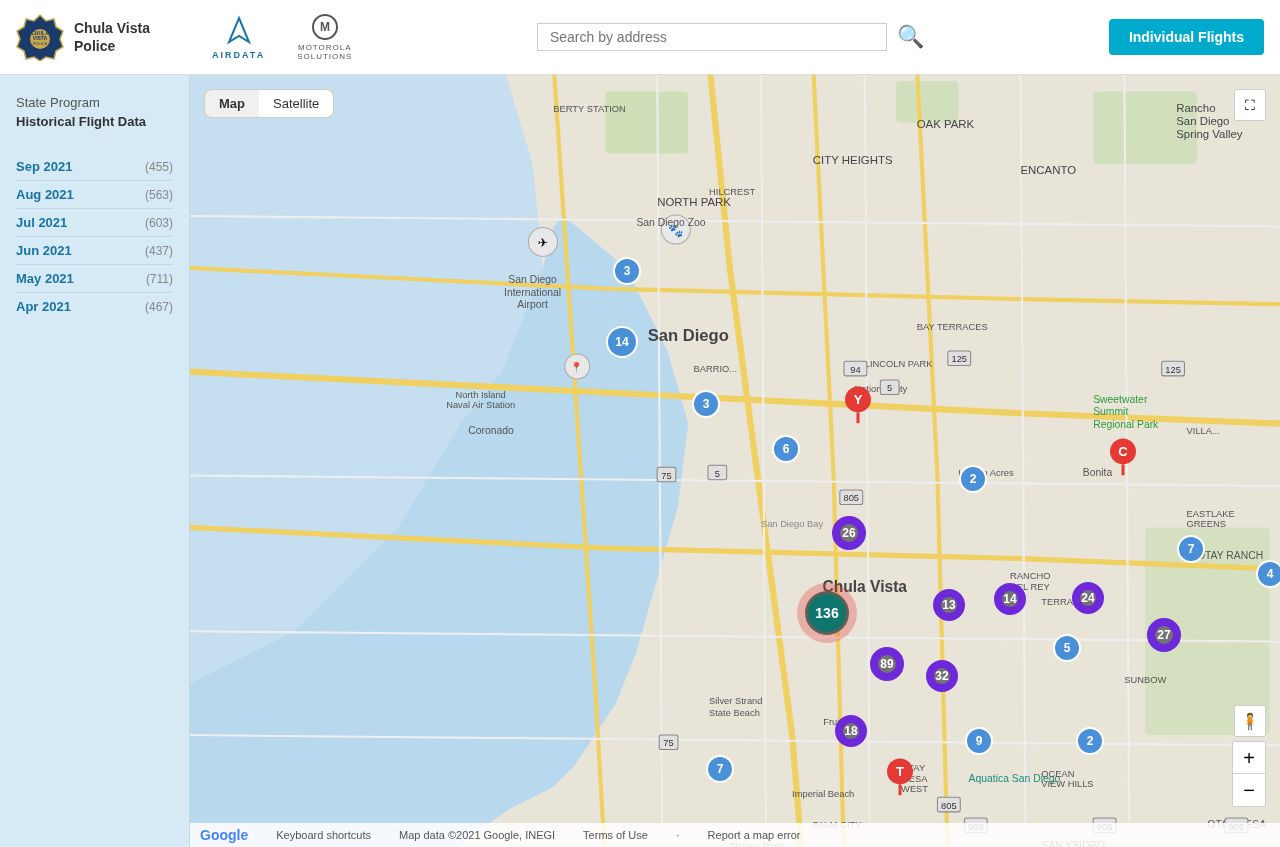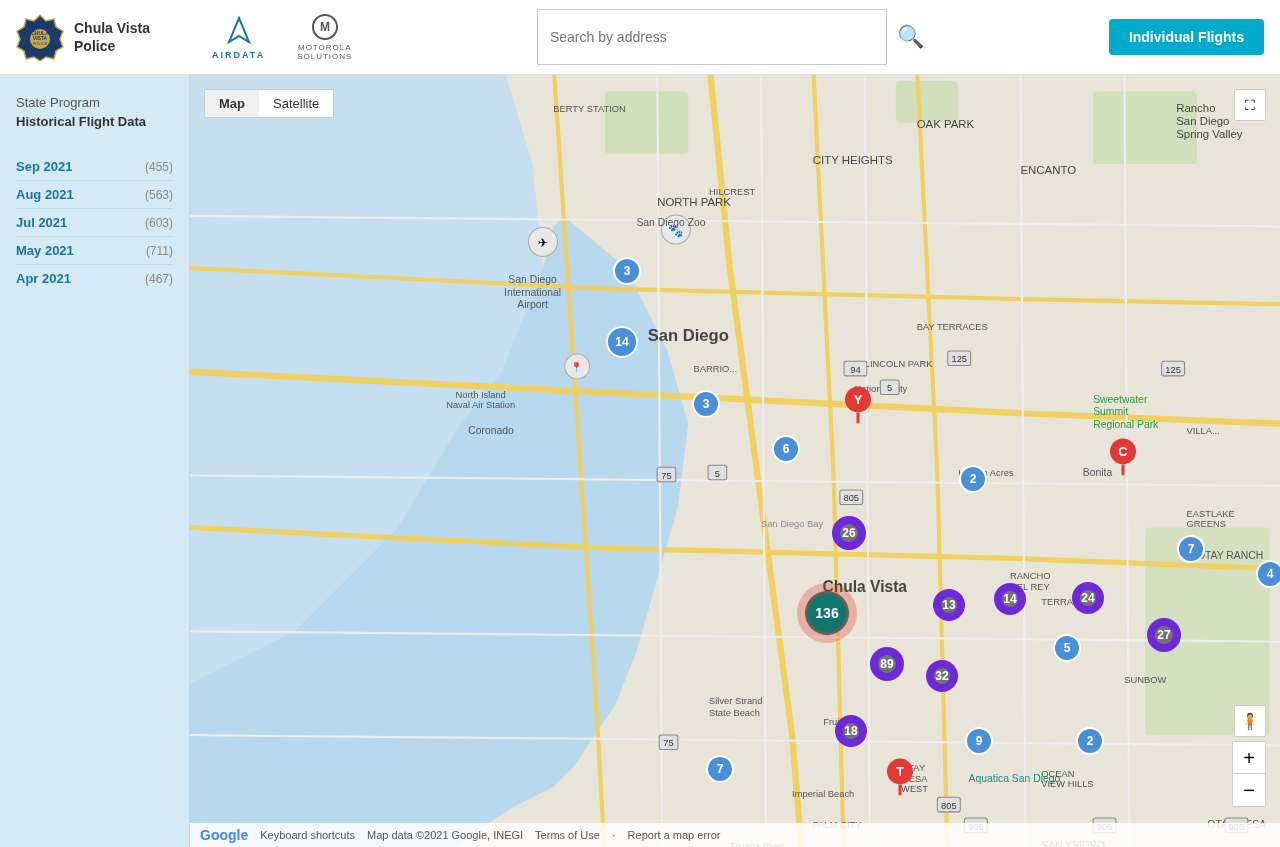--- a/index.html
+++ b/index.html
@@ -153,21 +153,21 @@
     }
 
     
     #map-type-control {
       position: absolute;
       top: 14px;
       left: 14px;
       display: flex;
       background: #fde047;
       border: 1px solid #ccc;
-      border-radius: 0;
+      border-radius: 8px;
       overflow: hidden;
       z-index: 10;
     }
     .map-type-btn {
       padding: 6px 14px;
       font-size: 13px;
       cursor: pointer;
       border: none;
       background: #fff;
       color: #333;
@@ -244,21 +244,21 @@
       position: absolute;
       bottom: 0;
       left: 0;
       right: 0;
       background: rgba(255,255,255,0.85);
       padding: 4px 10px;
       font-size: 11px;
       color: #555;
       display: flex;
       align-items: center;
-      gap: 12px;
+      gap: 28px;
       z-index: 10;
     }
     #google-logo {
       font-size: 14px;
       font-weight: bold;
       color: #4285f4;
     }
 
     
     .cluster-marker {
@@ -313,21 +313,21 @@
   <div id="motorola-logo" style="margin-left:16px;display:flex;flex-direction:column;align-items:center;">
     <svg width="40" height="30" viewBox="0 0 40 30">
       <circle cx="20" cy="14" r="12" fill="none" stroke="#555" stroke-width="2"></circle>
       <text x="20" y="18" text-anchor="middle" font-size="12" font-weight="bold" fill="#555">M</text>
     </svg>
     <span style="font-size:8px;letter-spacing:1px;color:#555;white-space:pre-line;text-align:center;">MOTOROLA
 SOLUTIONS</span>
   </div>
 
   <div id="search-area">
-    <input id="search-input" type="text" style="width: 350px; height: 56px; border: 1px solid rgb(204, 204, 204); border-radius: 0; padding: 0px 12px; font-size: 14px; color: rgb(153, 153, 153); outline: none;" placeholder="Search by address">
+    <input id="search-input" type="text" style="width: 350px; height: 28px; border: 1px solid rgb(204, 204, 204); border-radius: 0; padding: 0px 12px; font-size: 14px; color: rgb(153, 153, 153); outline: none;" placeholder="Search by address">
     <button id="search-icon-btn" style="background:none;border:none;cursor:pointer;color:#999;font-size:22px;">
       <span>🔍</span>
     </button>
   </div>
 
   <button id="individual-flights-btn" style="background:#00aacc;color:#fff;border:none;border-radius:4px;padding:10px 20px;font-size:14px;font-weight:bold;cursor:pointer;white-space:nowrap;">Individual Flights</button>
 </div>
 
 <div id="main-layout">
 
@@ -339,20 +339,24 @@
           <span class="month-label">Sep 2021</span>
           <span class="month-count">(455)</span>
         </div>
         <div class="month-item">
           <span class="month-label">Aug 2021</span>
           <span class="month-count">(563)</span>
         </div>
         <div class="month-item">
           <span class="month-label">Jul 2021</span>
           <span class="month-count">(603)</span>
+        </div>
+        <div class="month-item">
+          <span class="month-label">Jun 2021</span>
+          <span class="month-count">(437)</span>
         </div>
         <div class="month-item">
           <span class="month-label">May 2021</span>
           <span class="month-count">(711)</span>
         </div>
         <div class="month-item">
           <span class="month-label">Apr 2021</span>
           <span class="month-count">(467)</span>
         </div>
       </div>

